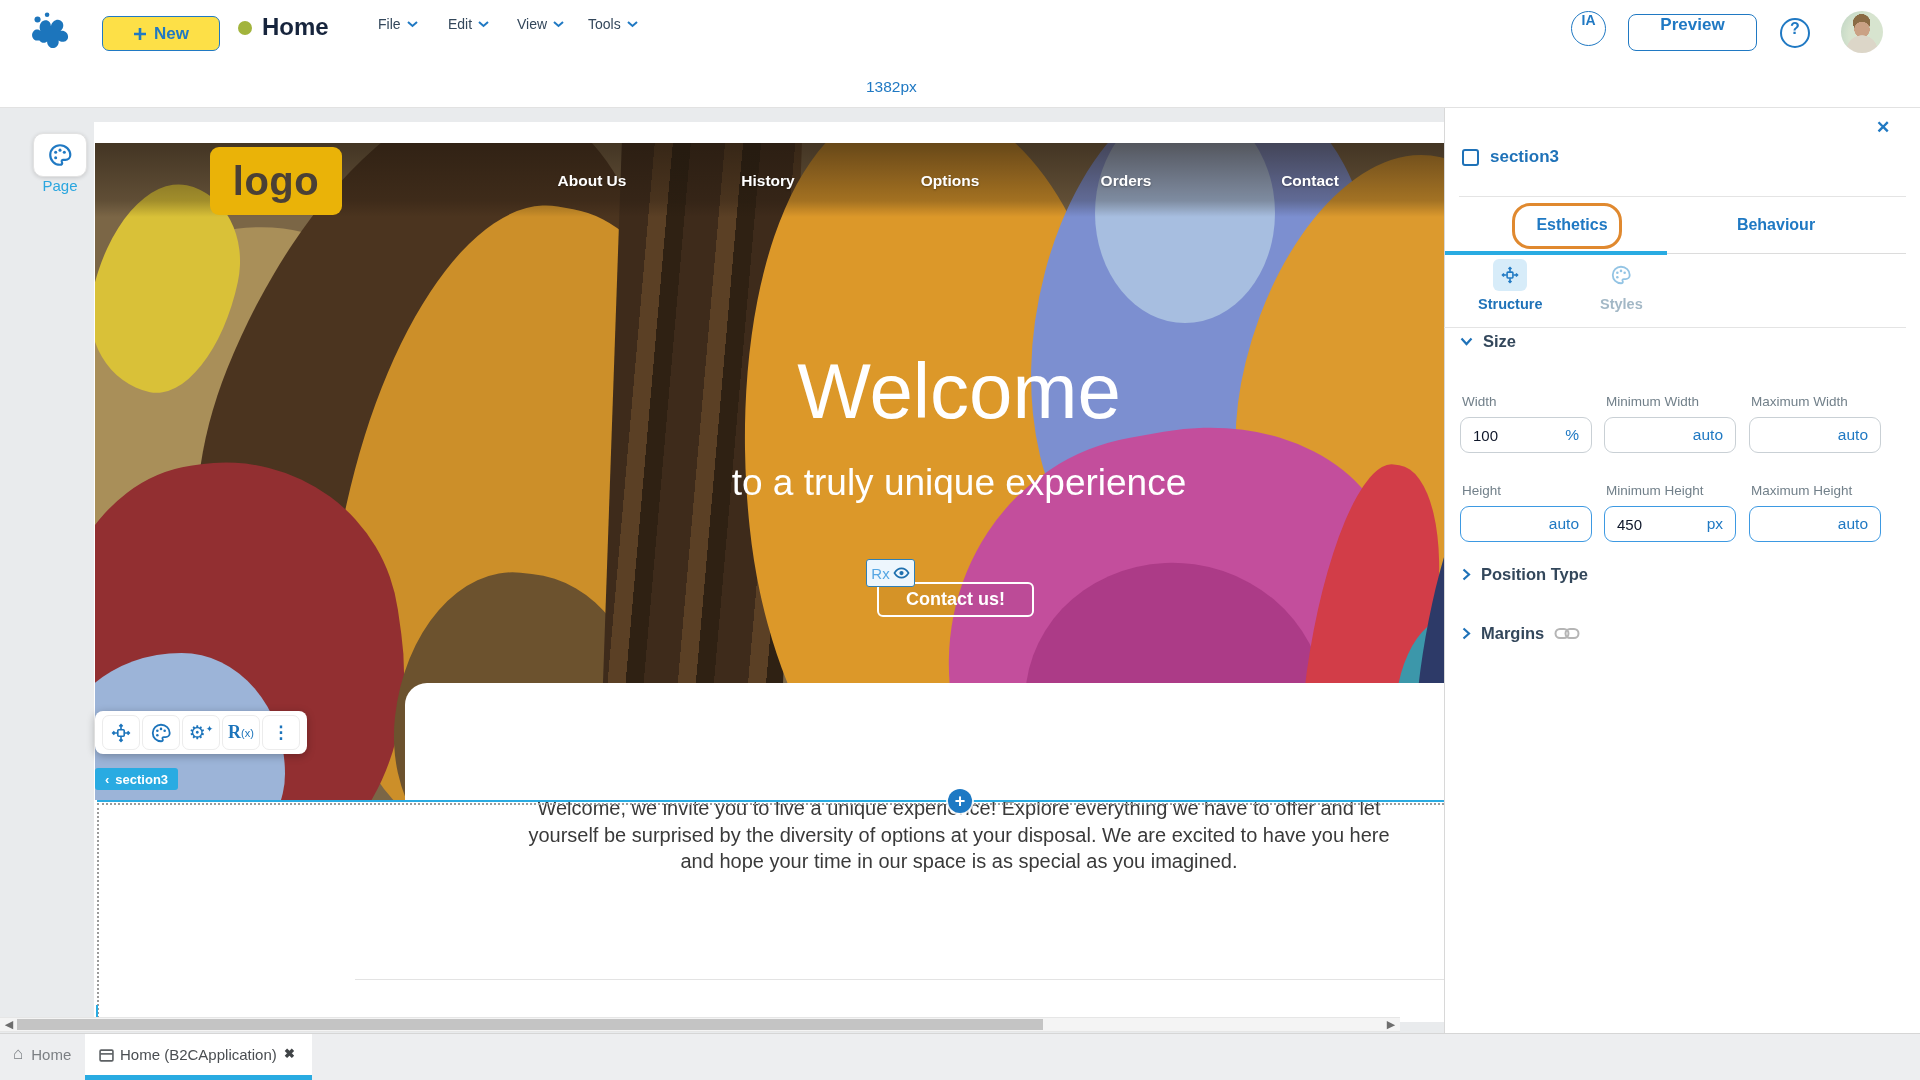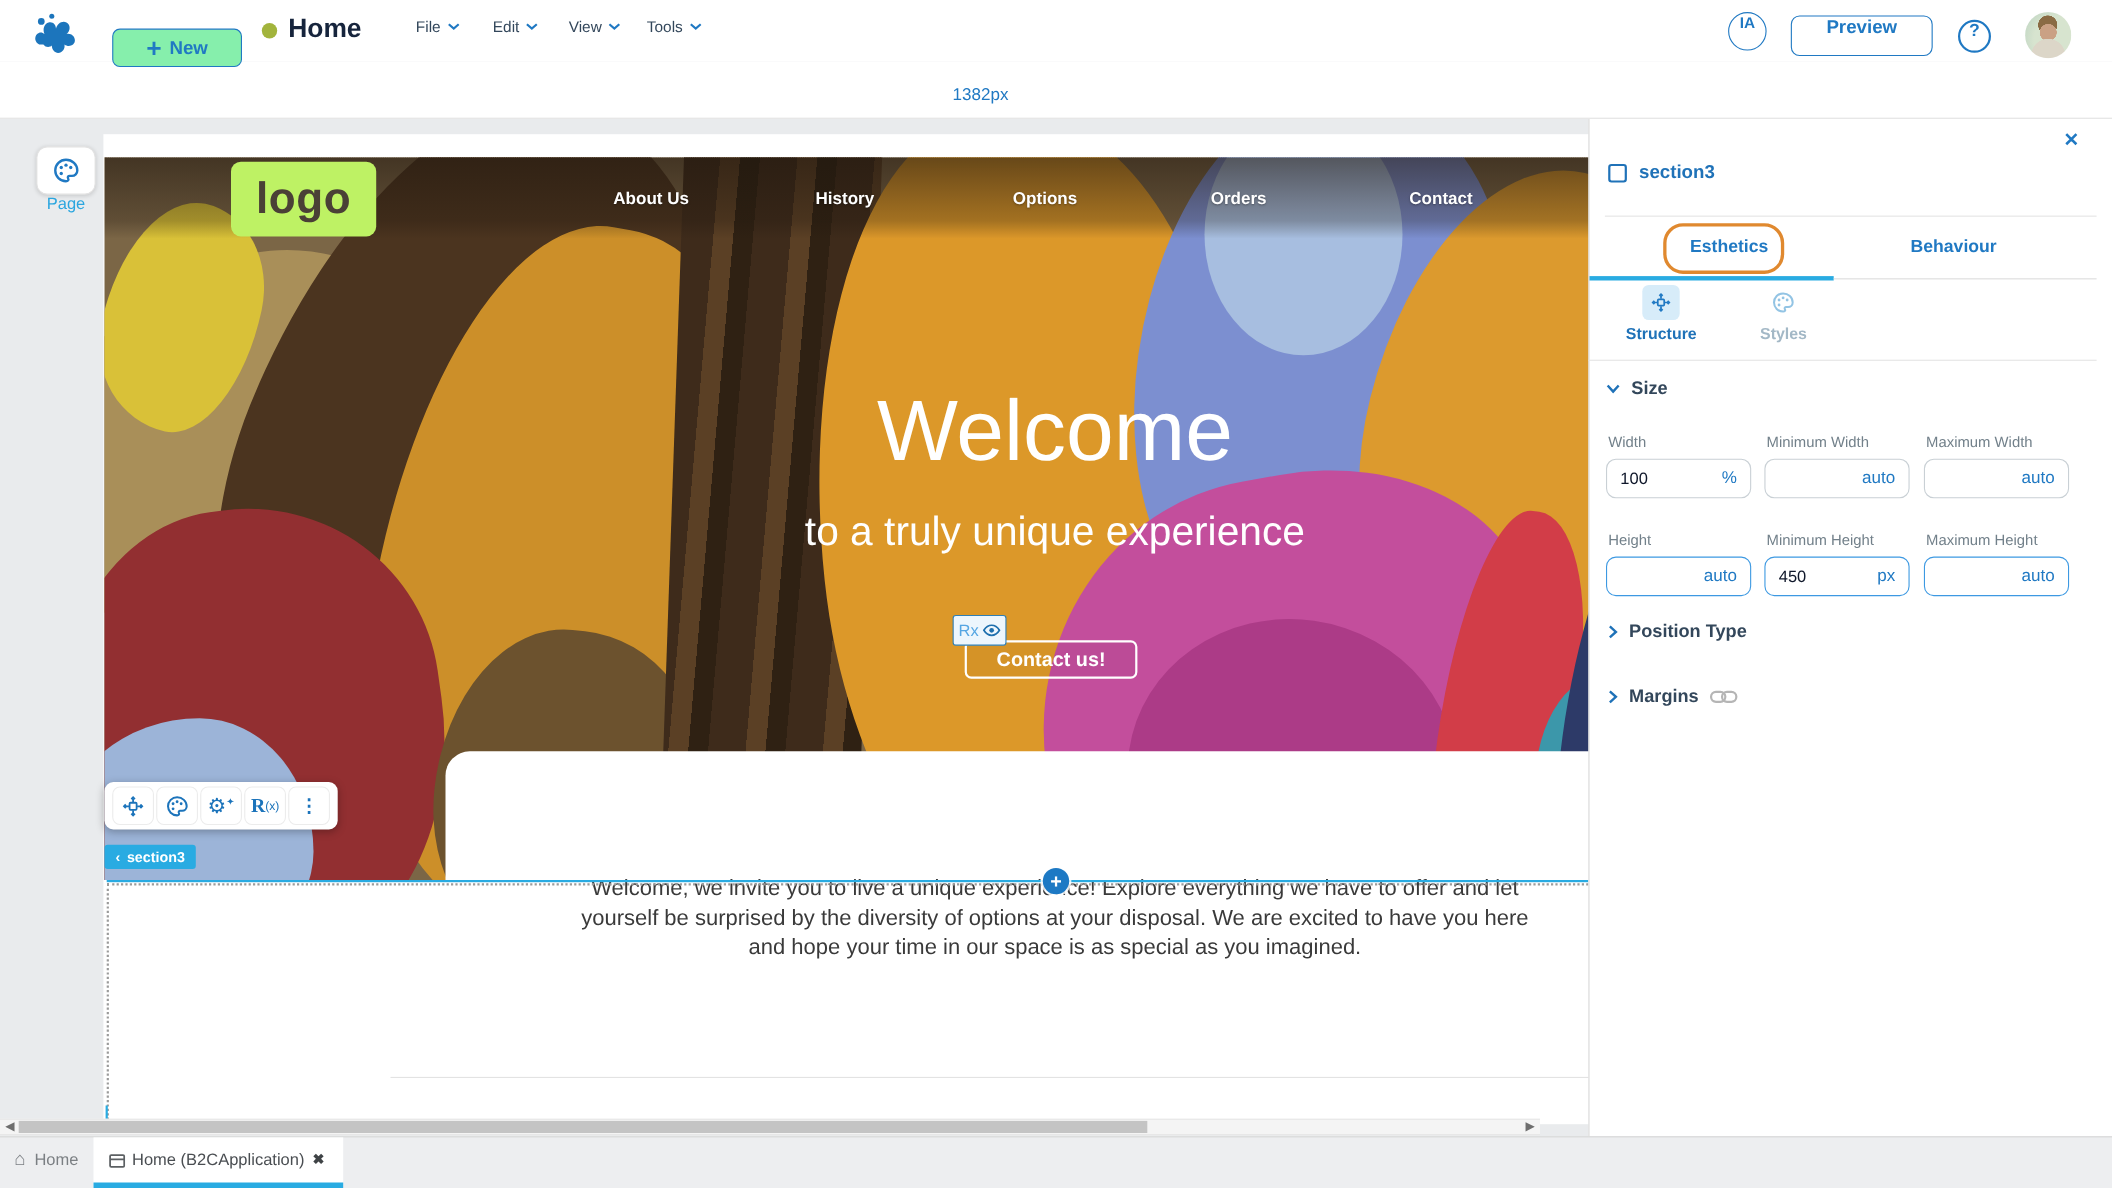--- a/index.html
+++ b/index.html
@@ -5,21 +5,21 @@
   * { margin:0; padding:0; box-sizing:border-box; }
   html,body { width:1920px; height:1080px; overflow:hidden; background:#e9ebed;
     font-family:"Liberation Sans", sans-serif; }
   .abs { position:absolute; }
   #stage { position:relative; width:1920px; height:1080px; }
 
   
   #topbar { position:absolute; left:0; top:0; width:1920px; height:56px; background:#fff; z-index:40; }
   .newbtn { position:absolute; left:102px; top:16px; width:118px; height:35px; border:1.7px solid #2079c3;
     border-radius:7px; color:#2079c3; font-weight:bold; font-size:17px; display:flex; align-items:center;
-    justify-content:center; gap:7px; background:#86efac; cursor:pointer;margin-top:10px; }
+    justify-content:center; gap:7px; background:#fde047; cursor:pointer; }
   .menu { position:absolute; top:16px; font-size:14px; color:#33475b; display:flex; align-items:center; gap:6px; cursor:pointer; }
   .hometitle { position:absolute; left:262px; top:13px; font-size:24px; font-weight:bold; color:#16243c; }
   .dot { position:absolute; left:238px; top:21px; width:14px; height:14px; border-radius:50%; background:#a2b43c; }
   .pill { border:1.7px solid #2079c3; border-radius:8px; color:#2079c3; font-weight:bold; background:#fff;
     display:flex; align-items:flex-start; justify-content:center; cursor:pointer; }
 
   
   #toolbar { position:absolute; left:0; top:56px; width:1920px; height:52px; background:#fff;
     border-bottom:1px solid #e2e2e2; z-index:39; }
   .tbtn { position:absolute; top:70px; width:36px; height:36px; margin-top:0; display:flex; align-items:center;
@@ -33,21 +33,21 @@
     color:#2079c3; cursor:pointer; z-index:5; }
   .pagelbl { position:absolute; left:22px; top:177px; width:76px; text-align:center; color:#2ba6df; font-size:15px; z-index:5; }
 
   
   #page { position:absolute; left:94px; top:122px; width:1731px; height:900px; background:#fff; overflow:hidden; z-index:1; }
   #mural { position:absolute; left:1px; top:21px; width:1730px; height:657px; background:#7a6648; overflow:hidden;
     filter:saturate(1.05); }
   .blob { position:absolute; }
   #navband { position:absolute; left:0; top:0; width:1730px; height:74px;
     background:linear-gradient(rgba(32,23,15,.62), rgba(32,23,15,.30) 78%, rgba(32,23,15,0)); z-index:3; }
-  .sitelogo { position:absolute; left:116px; top:25px; width:132px; height:68px; background:#bef264; border-radius:9px;
+  .sitelogo { position:absolute; left:116px; top:25px; width:132px; height:68px; background:#eab308; border-radius:9px;
     z-index:4; display:flex; align-items:center; justify-content:center; font-size:40px; font-weight:bold;
     color:#4a4036; letter-spacing:.5px; }
   .nav { position:absolute; top:50px; z-index:4; color:#fff; font-size:15.5px; font-weight:bold; transform:translateX(-50%);
     cursor:pointer; text-shadow:0 1px 2px rgba(0,0,0,.35); }
   .hero1 { position:absolute; left:0; top:224px; width:1730px; text-align:center; color:#fff; font-size:78px; z-index:4;
     font-weight:400; }
   .hero2 { position:absolute; left:0; top:340px; width:1730px; text-align:center; color:#fff; font-size:37px; z-index:4; }
   .cta { position:absolute; left:783px; top:460px; width:157px; height:35px; border:2px solid #fff; border-radius:6px;
     color:#fff; font-size:18px; font-weight:bold; display:flex; align-items:center; justify-content:center; z-index:5;
     background:rgba(0,0,0,.03); cursor:pointer; }
@@ -388,21 +388,21 @@
           <circle cx="8" cy="9.5" r="1.4" fill="#93c4e4"></circle>
           <circle cx="12" cy="7.5" r="1.4" fill="#93c4e4"></circle>
           <circle cx="16" cy="9.5" r="1.4" fill="#93c4e4"></circle>
           <circle cx="8" cy="14.5" r="1.4" fill="#93c4e4"></circle>
         </svg>
     </div>
     <div style="font-size:14.5px;color:#a3b8c6;font-weight:bold">Styles</div>
   </div>
   <div class="p-div" style="left:1444px;top:327px;width:462px"></div>
 
-  <div class="sec-h" style="left:1460px;top:344px">
+  <div class="sec-h" style="left:1460px;top:332px">
     <svg width="13" height="9" viewBox="0 0 13 9">
         <path d="M1.5 1.5L6.5 7l5-5.5" stroke="#1f72b8" stroke-width="2.2" fill="none"></path>
       </svg>
     <span>Size</span>
   </div>
 
   <div class="f-label" style="left:1462px;top:394px">Width</div>
   <div class="f-label" style="left:1606px;top:394px">Minimum Width</div>
   <div class="f-label" style="left:1751px;top:394px">Maximum Width</div>
   <div class="f-input" style="left:1460px;top:417px">

